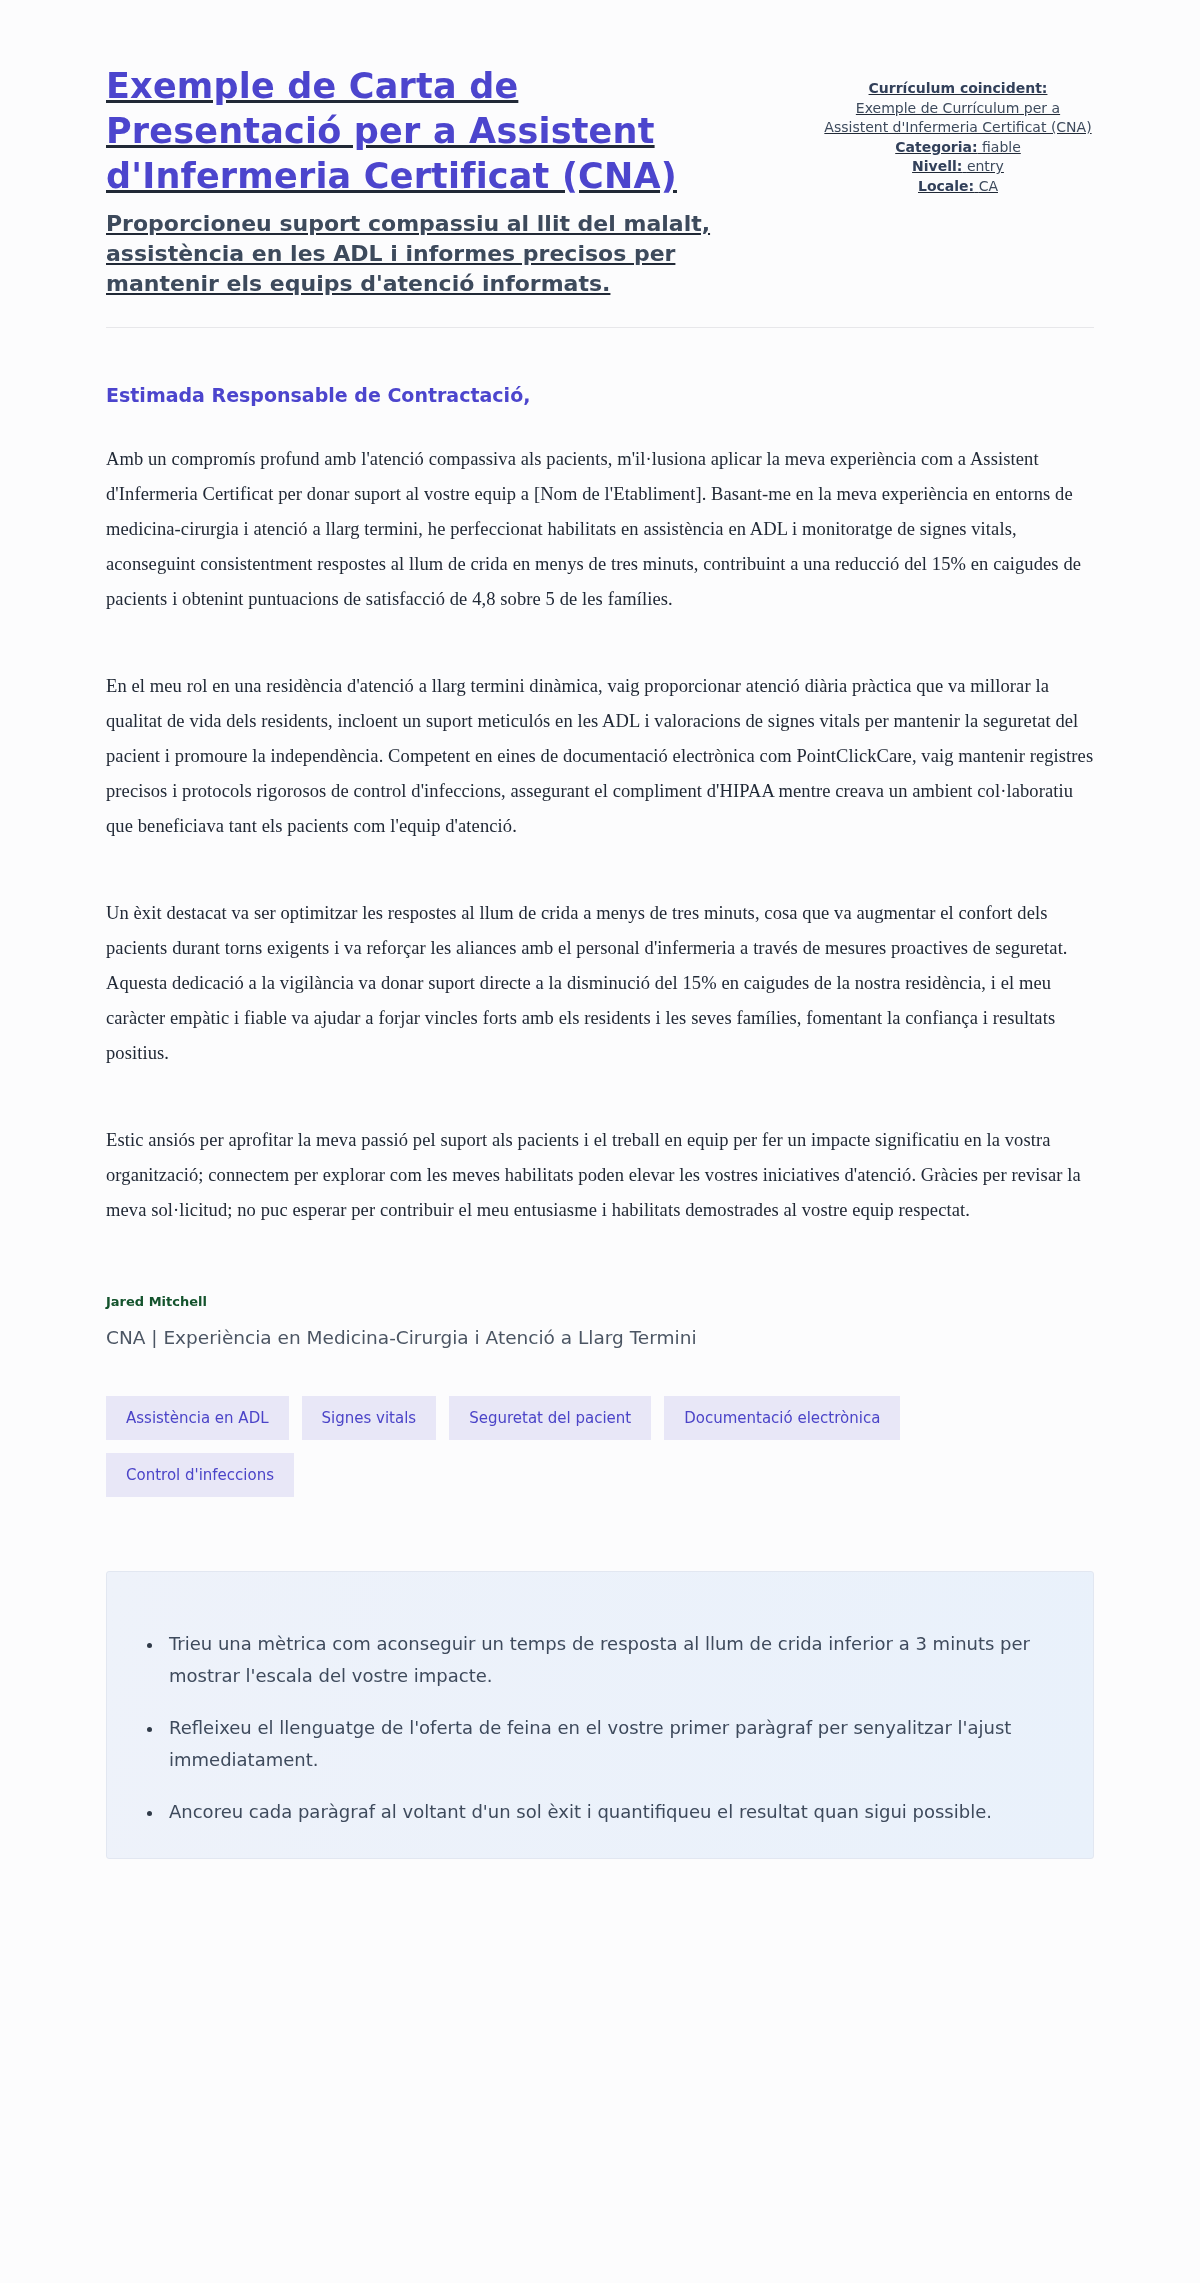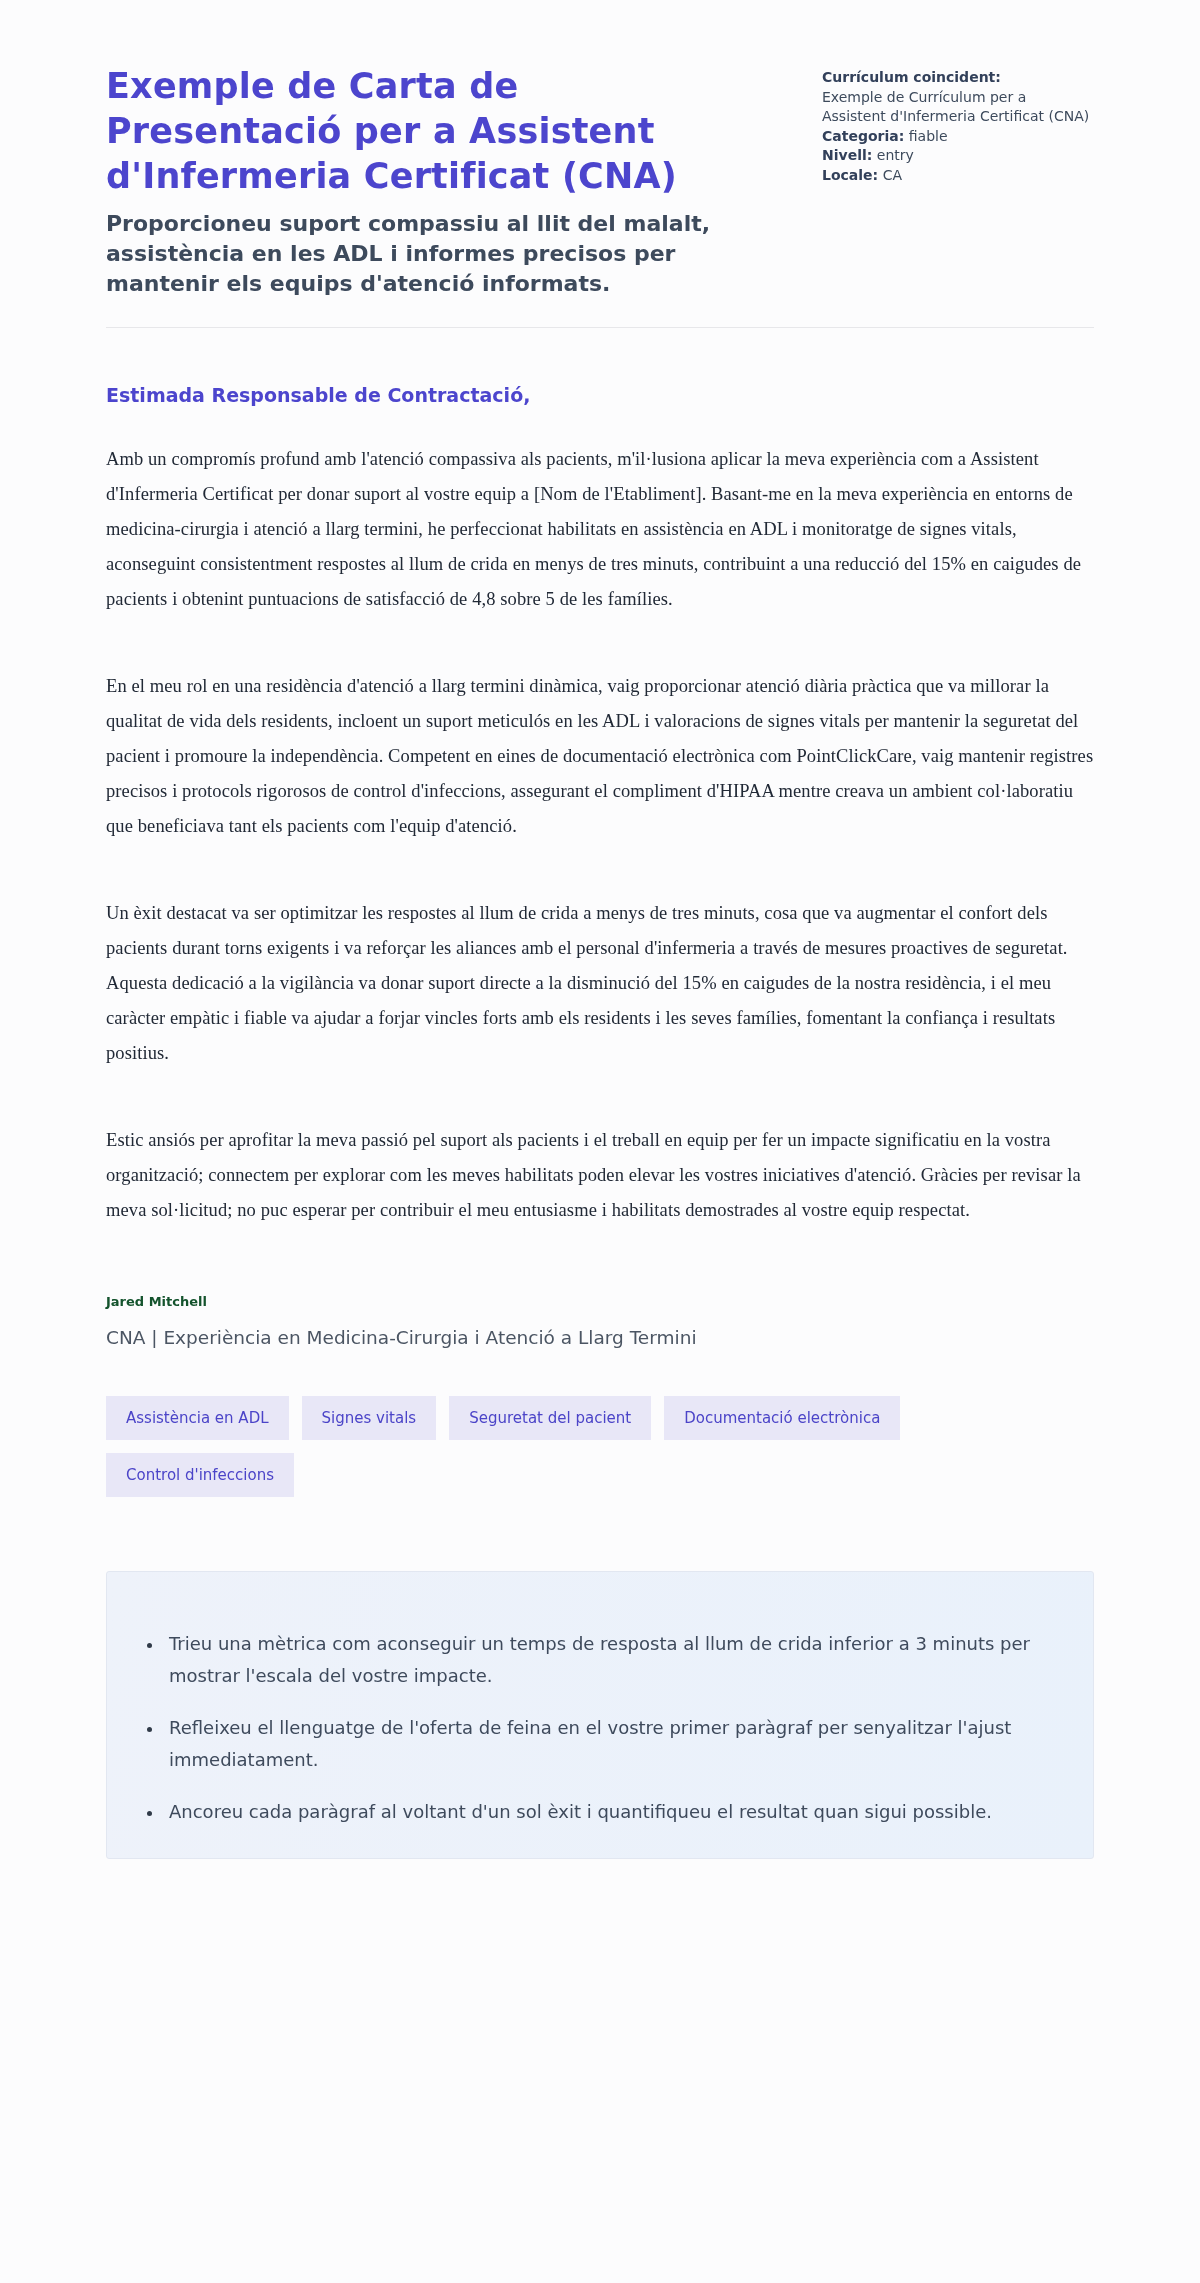--- a/index.html
+++ b/index.html
@@ -13,45 +13,47 @@
     max-width: 988px;
     margin: 0 auto;
     padding: 64px 20px 70px 20px;
   }
   
   .header {
     display: flex;
     justify-content: space-between;
     align-items: flex-start;
     gap: 40px;
+    text-decoration: underline;
   }
   .header-left { max-width: 640px; }
   .page-title {
     margin: 0;
     font-size: 35px;
     line-height: 45px;
     font-weight: 700;
     color: #4c45cd;
     letter-spacing: 0.2px;
   }
   .subtitle {
     margin: 10px 0 0 0;
     font-size: 22px;
     line-height: 30px;
     font-weight: 700;
     color: #3d4a5c;
   }
   .meta {
     width: 272px;
     flex: 0 0 272px;
-    text-align: left;
+    text-align: center;
     font-size: 14px;
     line-height: 19.5px;
     color: #3d4a5c;
     padding-top: 4px;
+    margin-top: 11px;
   }
   .meta-label { font-weight: 700; color: #32405a; }
   .meta-line { margin: 0; }
   .divider {
     border: none;
     border-top: 1px solid #e7e7ea;
     margin: 28px 0 0 0;
   }
   
   .greeting {

